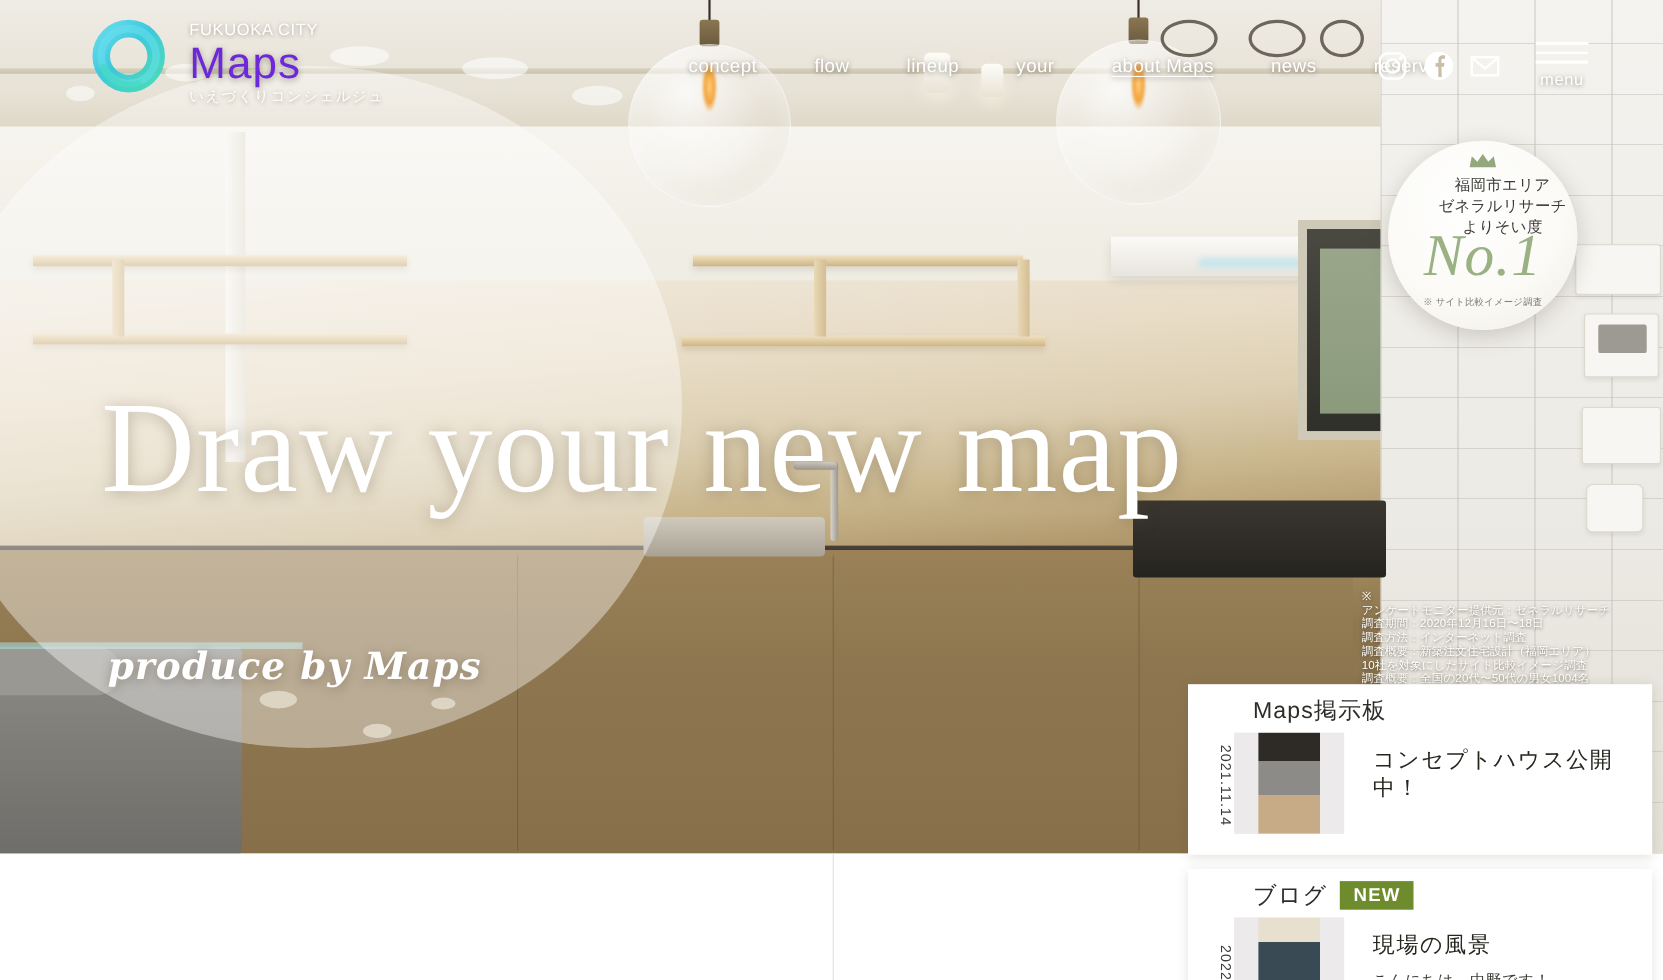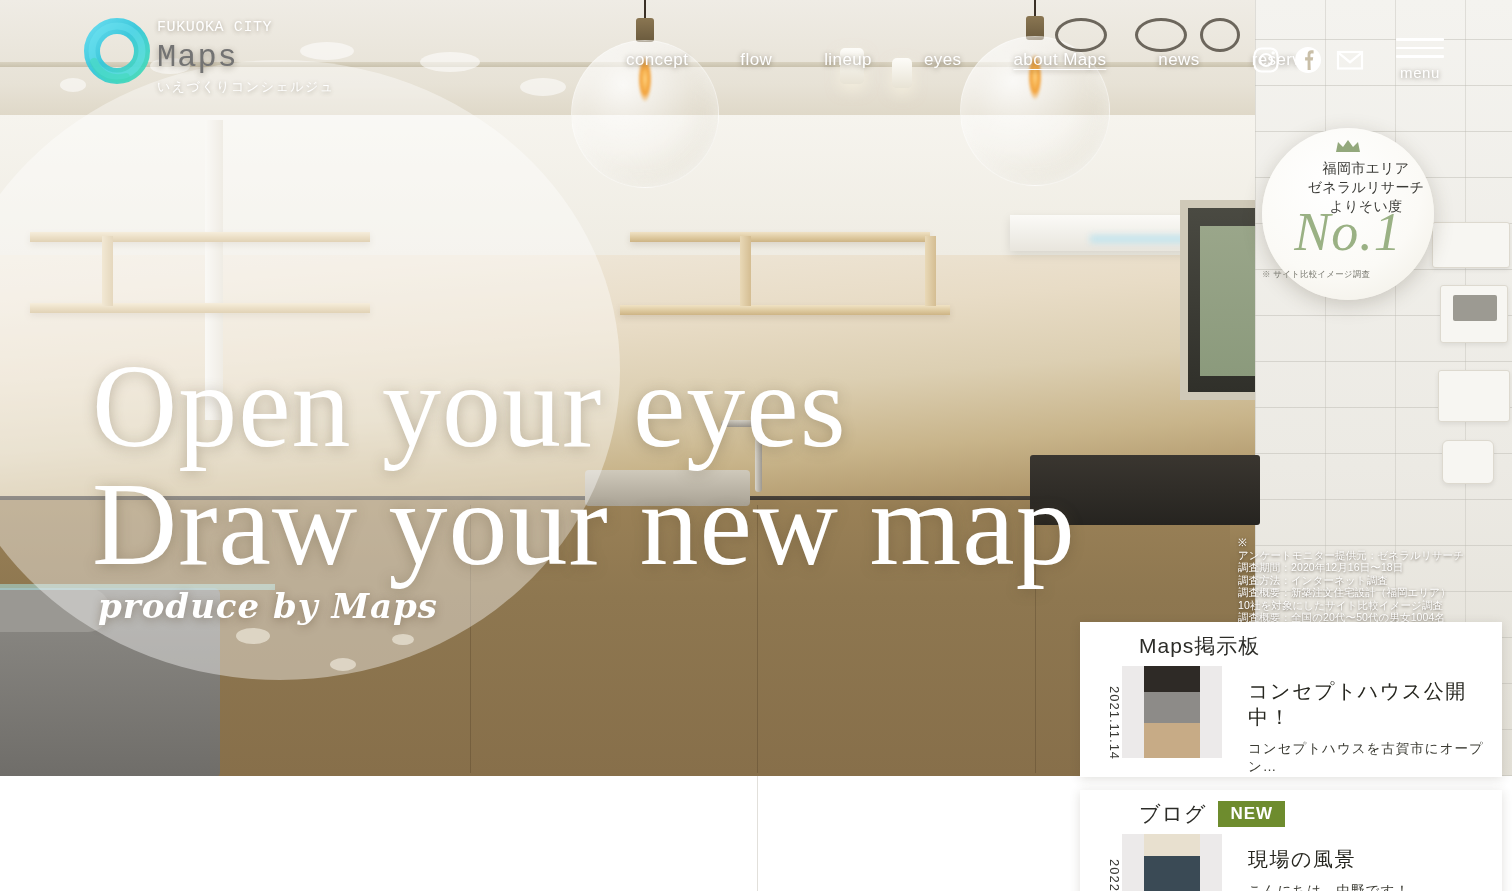--- a/index.html
+++ b/index.html
@@ -239,27 +239,27 @@
     letter-spacing:1px;
     text-shadow:0 2px 10px rgba(80,60,35,.4);
   }
 
   
   .header {
     position:absolute; left:0; top:0; width:1512px; height:112px; z-index:40;
   }
   .logo { position:absolute; left:82px; top:16px; display:flex; align-items:flex-start; }
   .logo-ring { width:70px; height:70px; position:relative; flex:0 0 auto; }
-  .logo-text { margin-left:5px; padding-top:4px;font-family:Liberation Mono, monospace; }
+  .logo-text { margin-left:20px; padding-top:4px; }
   .logo-sub1 {
     font-size:15px; color:#ffffff; letter-spacing:.6px; line-height:16px;
     text-shadow:0 1px 4px rgba(70,60,40,.45);
   }
   .logo-main {
-    font-size:32px; color:#737373; font-weight:300; line-height:44px; letter-spacing:1px;
+    font-size:40px; color:#6d28d9; font-weight:300; line-height:44px; letter-spacing:1px;
     text-shadow:0 2px 6px rgba(70,60,40,.45);
   }
   .logo-sub2 {
     font-size:13px; color:#ffffff; letter-spacing:1.5px; line-height:16px;
     text-shadow:0 1px 4px rgba(70,60,40,.45);
   }
 
   .nav { position:absolute; left:600px; top:48px; display:flex; align-items:center; gap:0; }
   .nav-item {
     color:#ffffff; font-size:17px; letter-spacing:.4px; padding:2px 26px;
@@ -295,21 +295,21 @@
   .badge-lines {
     margin-top:3px; text-align:center; color:#3a3a36;
     font-size:14px; line-height:19px; letter-spacing:.3px;margin-left:36px;
   }
   .badge-no1 {
     position:absolute; left:0; top:74px; width:100%; text-align:center;
     font-family:"Liberation Serif", serif; font-style:italic;
     font-size:54px; color:#9ab184; line-height:60px; letter-spacing:1px;
   }
   .badge-note {
-    position:absolute; left:0; bottom:19px; width:100%; 
+    position:absolute; left:0; bottom:19px; width:100%; text-align:center;
     font-size:8.5px; color:#7b7b72; letter-spacing:.2px;
   }
 
   
   .survey {
     position:absolute; left:1238px; top:536px; z-index:25;
     color:#ffffff; font-size:10.5px; line-height:12.5px; letter-spacing:.1px;
     text-shadow:0 1px 3px rgba(50,40,25,.7);
   }
 
@@ -425,21 +425,20 @@
   <div class="brush-spray" style="left:60px;  top:78px;  width:26px; height:14px;"></div>
   <div class="brush-spray" style="left:150px; top:58px;  width:40px; height:16px;"></div>
   <div class="brush-spray" style="left:300px; top:42px;  width:54px; height:18px;"></div>
   <div class="brush-spray" style="left:420px; top:52px;  width:60px; height:20px;"></div>
   <div class="brush-spray" style="left:520px; top:78px;  width:46px; height:18px;"></div>
   <div class="brush-spray" style="left:236px; top:628px; width:34px; height:16px; background:rgba(245,240,228,.6)"></div>
   <div class="brush-spray" style="left:330px; top:658px; width:26px; height:13px; background:rgba(245,240,228,.6)"></div>
   <div class="brush-spray" style="left:392px; top:634px; width:22px; height:11px; background:rgba(245,240,228,.6)"></div>
 
   <div class="headline">
-    <span>Open your eyes</span>
     <span class="l2">Draw your new map</span>
   </div>
   <div class="produce">produce by Maps</div>
 </div>
 
 <div class="header">
 
   <div class="logo">
     <div class="logo-ring">
       <svg width="70" height="70" viewBox="0 0 70 70">
@@ -459,21 +458,21 @@
       <div class="logo-sub1">FUKUOKA CITY</div>
       <div class="logo-main">Maps</div>
       <div class="logo-sub2">いえづくりコンシェルジュ</div>
     </div>
   </div>
 
   <div class="nav">
     <a class="nav-item">concept</a>
     <a class="nav-item">flow</a>
     <a class="nav-item">lineup</a>
-    <a class="nav-item">eyes</a>
+    <a class="nav-item">your</a>
     <a class="nav-item active">about Maps</a>
     <a class="nav-item">news</a>
     <a class="nav-item">reserve</a>
   </div>
 
   <div class="social">
     <span class="soc-ic">
       <svg width="28" height="28" viewBox="0 0 28 28">
         <rect x="2.5" y="2.5" width="23" height="23" rx="7" fill="none" stroke="#fff" stroke-width="2.2"></rect>
         <circle cx="14" cy="14" r="6" fill="none" stroke="#fff" stroke-width="2.2"></circle>
@@ -531,21 +530,20 @@
   <div class="card-head">
     <span class="card-title">Maps掲示板</span>
   </div>
   <div class="card-body">
     <div class="card-date">2021.11.14</div>
     <div class="thumb-wrap">
       <div class="thumb room"></div>
     </div>
     <div class="card-text">
       <div class="card-h">コンセプトハウス公開中！</div>
-      <div class="card-p">コンセプトハウスを古賀市にオープン…</div>
     </div>
   </div>
 </div>
 
 <div class="card blog">
   <div class="card-head">
     <span class="card-title">ブログ</span>
     <span class="new-badge">NEW</span>
   </div>
   <div class="card-body">

